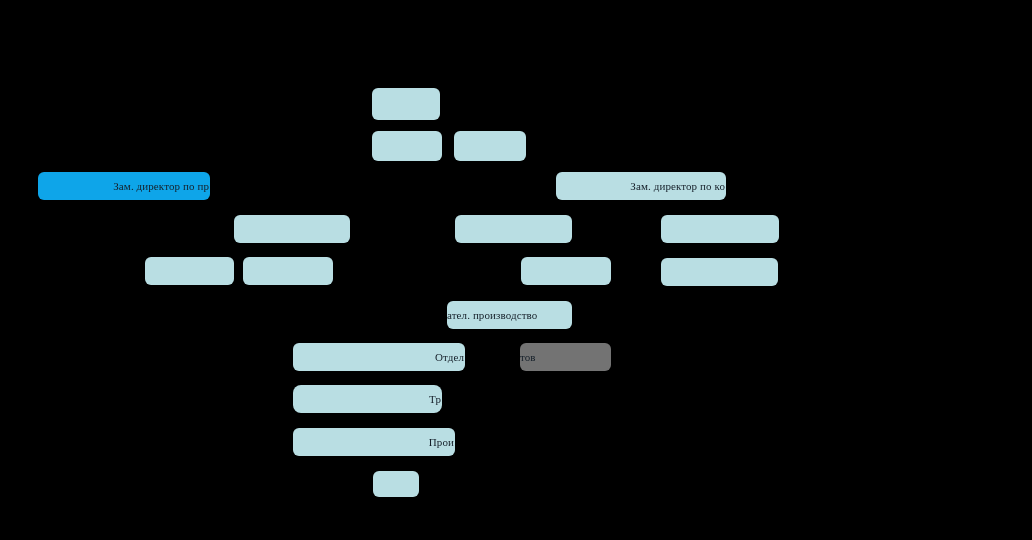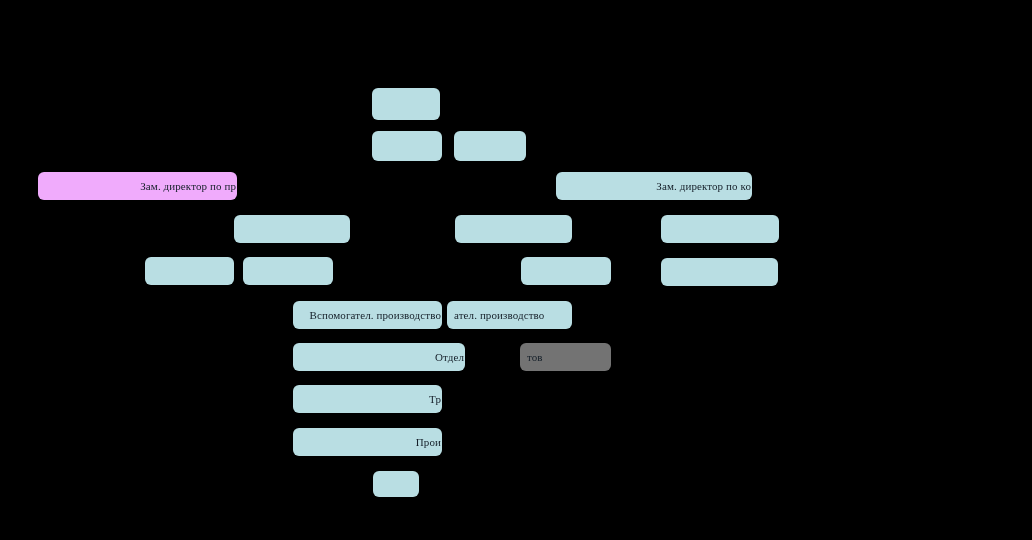--- a/index.html
+++ b/index.html
@@ -37,41 +37,41 @@
     font-family: "Liberation Serif", "DejaVu Serif", serif;
     letter-spacing: 0.1px;
   }
   .lbl-right {
     right: 0;
     padding-right: 1px;
     text-align: right;
   }
   .lbl-left {
     left: 0;
-    padding-left: 7px;
+    padding-left: 0;
     text-align: right;
   }
 </style>
 </head>
 <body>
 
 <div id="canvas" style="background: rgb(0, 0, 0);">
     <div class="node" style="left: 372px; top: 88px; width: 68px; height: 32px; background: rgb(185, 222, 227);">
       <span class="node-label lbl-right" style="color: rgb(22, 32, 42);"></span>
     </div>
     <div class="node" style="left: 372px; top: 131px; width: 70px; height: 30px; background: rgb(185, 222, 227);">
       <span class="node-label lbl-right" style="color: rgb(22, 32, 42);"></span>
     </div>
     <div class="node" style="left: 454px; top: 131px; width: 72px; height: 30px; background: rgb(185, 222, 227);">
       <span class="node-label lbl-right" style="color: rgb(22, 32, 42);"></span>
     </div>
-    <div class="node" style="left: 38px; top: 172px; width: 199px; height: 28px; background: #f0abfc;">
+    <div class="node" style="left: 38px; top: 172px; width: 172px; height: 28px; background: #0ea5e9;">
       <span class="node-label lbl-right" style="color: rgb(22, 32, 42);">Зам. директор по пр</span>
     </div>
-    <div class="node" style="left: 556px; top: 172px; width: 196px; height: 28px; background: rgb(185, 222, 227);">
+    <div class="node" style="left: 556px; top: 172px; width: 170px; height: 28px; background: rgb(185, 222, 227);">
       <span class="node-label lbl-right" style="color: rgb(22, 32, 42);">Зам. директор по ко</span>
     </div>
     <div class="node" style="left: 234px; top: 215px; width: 116px; height: 28px; background: rgb(185, 222, 227);">
       <span class="node-label lbl-right" style="color: rgb(22, 32, 42);"></span>
     </div>
     <div class="node" style="left: 455px; top: 215px; width: 117px; height: 28px; background: rgb(185, 222, 227);">
       <span class="node-label lbl-right" style="color: rgb(22, 32, 42);"></span>
     </div>
     <div class="node" style="left: 661px; top: 215px; width: 118px; height: 28px; background: rgb(185, 222, 227);">
       <span class="node-label lbl-right" style="color: rgb(22, 32, 42);"></span>
@@ -81,34 +81,31 @@
     </div>
     <div class="node" style="left: 243px; top: 257px; width: 90px; height: 28px; background: rgb(185, 222, 227);">
       <span class="node-label lbl-right" style="color: rgb(22, 32, 42);"></span>
     </div>
     <div class="node" style="left: 521px; top: 257px; width: 90px; height: 28px; background: rgb(185, 222, 227);">
       <span class="node-label lbl-right" style="color: rgb(22, 32, 42);"></span>
     </div>
     <div class="node" style="left: 661px; top: 258px; width: 117px; height: 28px; background: rgb(185, 222, 227);">
       <span class="node-label lbl-right" style="color: rgb(22, 32, 42);"></span>
     </div>
-    <div class="node" style="left: 293px; top: 301px; width: 149px; height: 28px; background: rgb(185, 222, 227);">
-      <span class="node-label lbl-right" style="color: rgb(22, 32, 42);">Вспомогател. производство</span>
-    </div>
     <div class="node" style="left: 447px; top: 301px; width: 125px; height: 28px; background: rgb(185, 222, 227);">
       <span class="node-label lbl-left" style="color: rgb(22, 32, 42);">ател. производство</span>
     </div>
     <div class="node" style="left: 293px; top: 343px; width: 172px; height: 28px; background: rgb(185, 222, 227);">
       <span class="node-label lbl-right" style="color: rgb(22, 32, 42);">Отдел</span>
     </div>
     <div class="node" style="left: 520px; top: 343px; width: 91px; height: 28px; background: #737373;">
       <span class="node-label lbl-left" style="color: rgb(22, 32, 42);">тов</span>
     </div>
-    <div class="node" style="left: 293px; top: 385px; width: 149px; height: 28px; background: rgb(185, 222, 227);">
+    <div class="node" style="left: 293px; top: 385px; width: 149px; height: 28px; background: rgb(185, 222, 227); border-radius: 8px;">
       <span class="node-label lbl-right" style="color: rgb(22, 32, 42);">Тр</span>
     </div>
-    <div class="node" style="left: 293px; top: 428px; width: 149px; height: 28px; background: rgb(185, 222, 227);">
+    <div class="node" style="left: 293px; top: 428px; width: 162px; height: 28px; background: rgb(185, 222, 227);">
       <span class="node-label lbl-right" style="color: rgb(22, 32, 42);">Прои</span>
     </div>
     <div class="node" style="left: 373px; top: 471px; width: 46px; height: 26px; background: rgb(185, 222, 227);">
       <span class="node-label lbl-right" style="color: rgb(22, 32, 42);"></span>
     </div>
   </div>
 
 </body></html>

